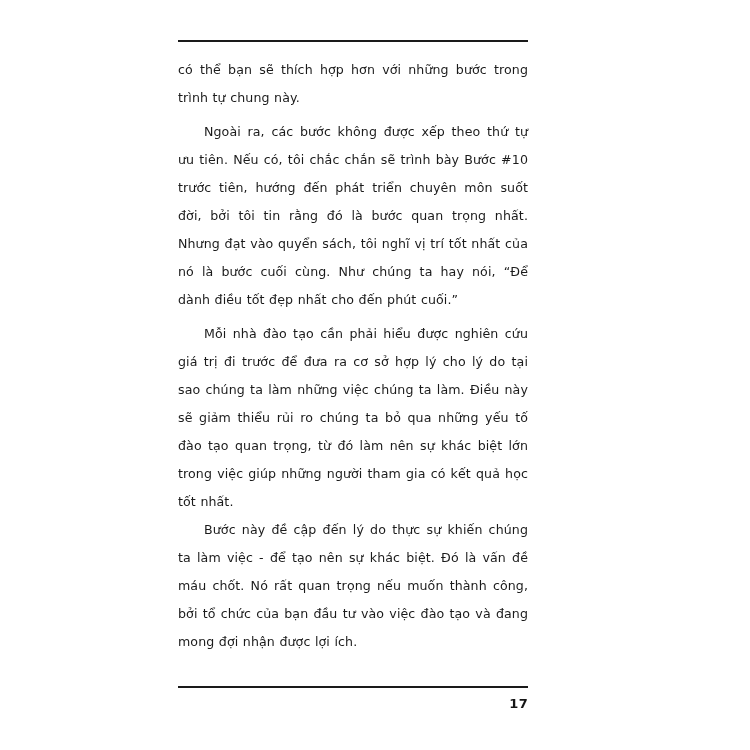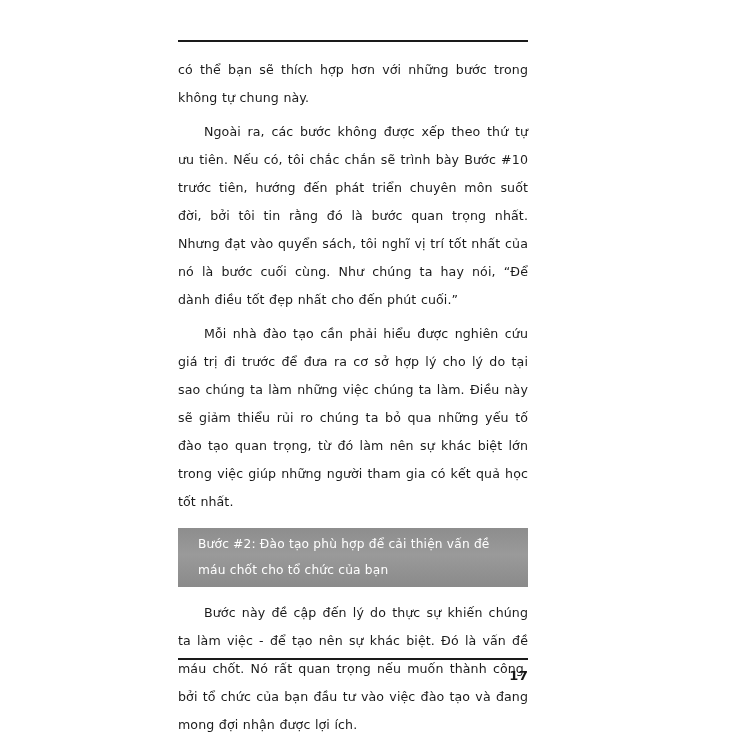--- a/index.html
+++ b/index.html
@@ -60,21 +60,21 @@
     box-sizing: border-box;
     width: 100%;
   }
   .heading-band.two-line {
     line-height: 26px;
   }
   .spacer-xs { height: 6px; }
   #footer {
     position: absolute;
     left: 178px;
-    top: 648px;
+    top: 676px;
     width: 350px;
   }
   #page-number {
     text-align: right;
     font-size: 13px;
     font-weight: bold;
     color: #151515;
     margin-top: 8px;
     letter-spacing: 0.3px;
   }
@@ -91,33 +91,32 @@
 </style>
 </head>
 <body>
 
 <div id="page">
 
   <div id="content">
 
     <div class="rule top"></div>
 
-    <p class="para">có thể bạn sẽ thích hợp hơn với những bước trong không tự chung này.</p>
+    <p class="para">có thể bạn sẽ thích hợp hơn với những bước trong trình tự chung này.</p>
 
     <div class="spacer-xs"></div>
 
     <p class="para indent">Ngoài ra, các bước không được xếp theo thứ tự ưu tiên. Nếu có, tôi chắc chắn sẽ trình bày Bước #10 trước tiên, hướng đến phát triển chuyên môn suốt đời, bởi tôi tin rằng đó là bước quan trọng nhất. Nhưng đạt vào quyển sách, tôi nghĩ vị trí tốt nhất của nó là bước cuối cùng. Như chúng ta hay nói, “Để dành điều tốt đẹp nhất cho đến phút cuối.”</p>
 
     <div class="spacer-xs"></div>
 
 
 
     <p class="para indent">Mỗi nhà đào tạo cần phải hiểu được nghiên cứu giá trị đi trước để đưa ra cơ sở hợp lý cho lý do tại sao chúng ta làm những việc chúng ta làm. Điều này sẽ giảm thiểu rủi ro chúng ta bỏ qua những yếu tố đào tạo quan trọng, từ đó làm nên sự khác biệt lớn trong việc giúp những người tham gia có kết quả học tốt nhất.</p>
 
-    <div class="heading-band two-line">Bước #2: Đào tạo phù hợp để cải thiện vấn đề máu chốt cho tổ chức của bạn</div>
 
     <p class="para indent">Bước này đề cập đến lý do thực sự khiến chúng ta làm việc - để tạo nên sự khác biệt. Đó là vấn đề máu chốt. Nó rất quan trọng nếu muốn thành công, bởi tổ chức của bạn đầu tư vào việc đào tạo và đang mong đợi nhận được lợi ích.</p>
 
   </div>
 
   <div class="scan-tint"></div>
 
   <div id="footer">
     <div class="rule bottom"></div>
     <div id="page-number">17</div>

